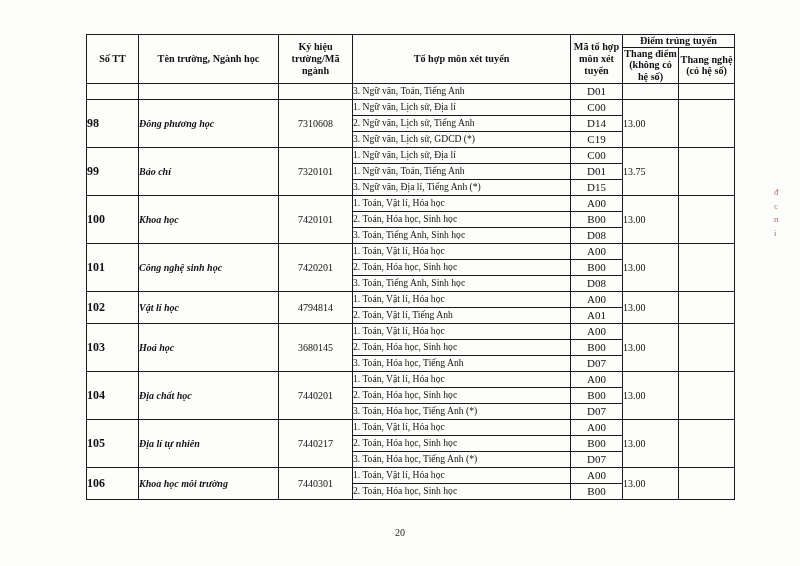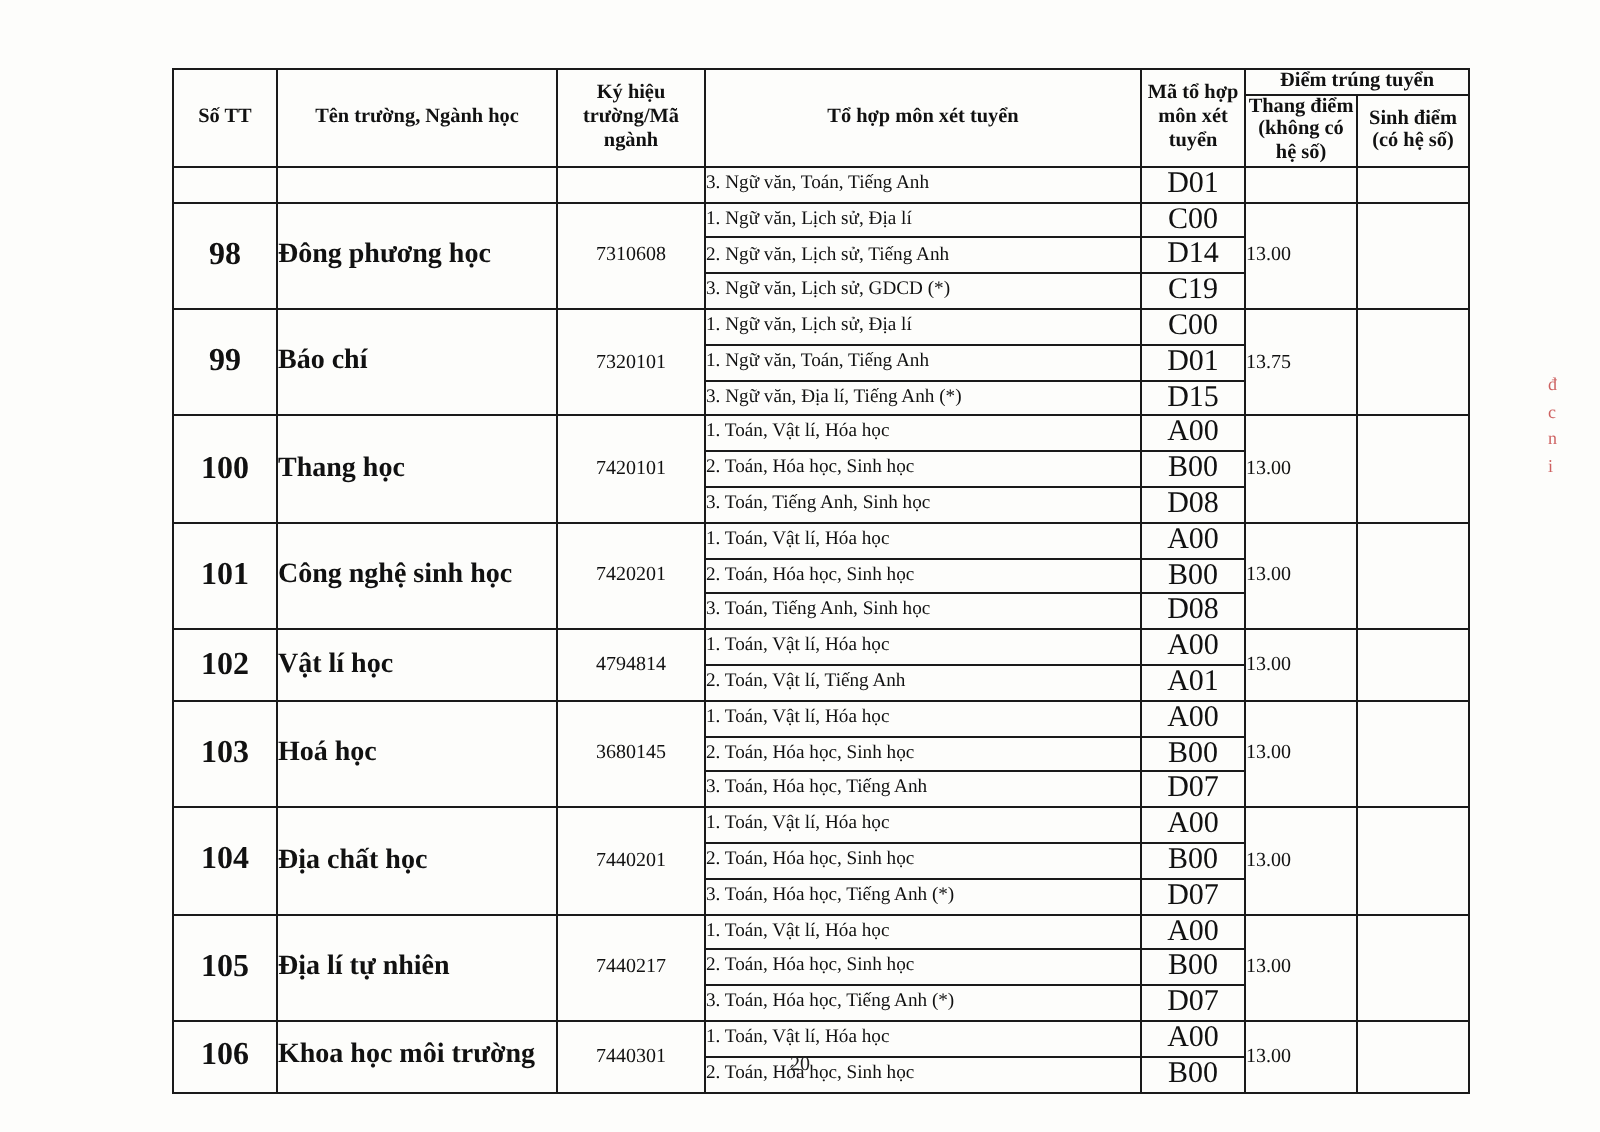--- a/index.html
+++ b/index.html
@@ -49,42 +49,43 @@
   }
   .col-stt { width: 52px; }
   .col-name { width: 140px; }
   .col-code { width: 74px; }
   .col-combo { width: 218px; }
   .col-ma { width: 52px; }
   .col-th1 { width: 56px; }
   .col-th2 { width: 56px; }
 
   .cell-stt {
-    text-align: center;
+    text-align: left;
     font-weight: bold;
-    font-size: 16px;
+    font-size: 12px;
     margin-top: 24px;
   }
   .cell-name {
     font-weight: bold;
-    font-size: 14px;
+    font-size: 10px;
     padding-left: 8px;
+    font-style: italic;
   }
   .cell-code {
     text-align: center;
     font-size: 10px;
   }
   .cell-combo {
     font-size: 9.6px;
     padding: 1px 2px 1px 6px;
     height: 15px;
   }
   .cell-ma {
     text-align: center;
-    font-size: 15px;
+    font-size: 11px;
   }
   .cell-score {
     text-align: left;
     font-size: 10px;
   }
   .cell-empty { }
 
   .page-number {
     position: absolute;
     left: 0;
@@ -126,21 +127,21 @@
         <tr>
           <th class="hdr" rowspan="2">Số TT</th>
           <th class="hdr" rowspan="2">Tên trường, Ngành học</th>
           <th class="hdr" rowspan="2">Ký hiệu trường/Mã ngành</th>
           <th class="hdr" rowspan="2">Tổ hợp môn xét tuyển</th>
           <th class="hdr" rowspan="2">Mã tổ hợp môn xét tuyển</th>
           <th class="hdr" colspan="2">Điểm trúng tuyển</th>
         </tr>
         <tr>
           <th class="hdr">Thang điểm (không có hệ số)</th>
-          <th class="hdr">Sinh điểm (có hệ số)</th>
+          <th class="hdr">Thang nghệ (có hệ số)</th>
         </tr>
       </thead>
       <tbody id="tbody">
           <tr>
             <td class="cell-stt" rowspan="1"></td>
             <td class="cell-name" rowspan="1"></td>
             <td class="cell-code" rowspan="1"></td>
             <td class="cell-combo">3. Ngữ văn, Toán, Tiếng Anh</td>
             <td class="cell-ma">D01</td>
             <td class="cell-score" rowspan="1"></td>
@@ -175,21 +176,21 @@
           <tr>
             <td class="cell-combo">1. Ngữ văn, Toán, Tiếng Anh</td>
             <td class="cell-ma">D01</td>
           </tr>
           <tr>
             <td class="cell-combo">3. Ngữ văn, Địa lí, Tiếng Anh (*)</td>
             <td class="cell-ma">D15</td>
           </tr>
           <tr>
             <td class="cell-stt" rowspan="3">100</td>
-            <td class="cell-name" rowspan="3">Thang học</td>
+            <td class="cell-name" rowspan="3">Khoa học</td>
             <td class="cell-code" rowspan="3">7420101</td>
             <td class="cell-combo">1. Toán, Vật lí, Hóa học</td>
             <td class="cell-ma">A00</td>
             <td class="cell-score" rowspan="3">13.00</td>
             <td class="cell-score cell-empty" rowspan="3"></td>
           </tr>
           <tr>
             <td class="cell-combo">2. Toán, Hóa học, Sinh học</td>
             <td class="cell-ma">B00</td>
           </tr>

